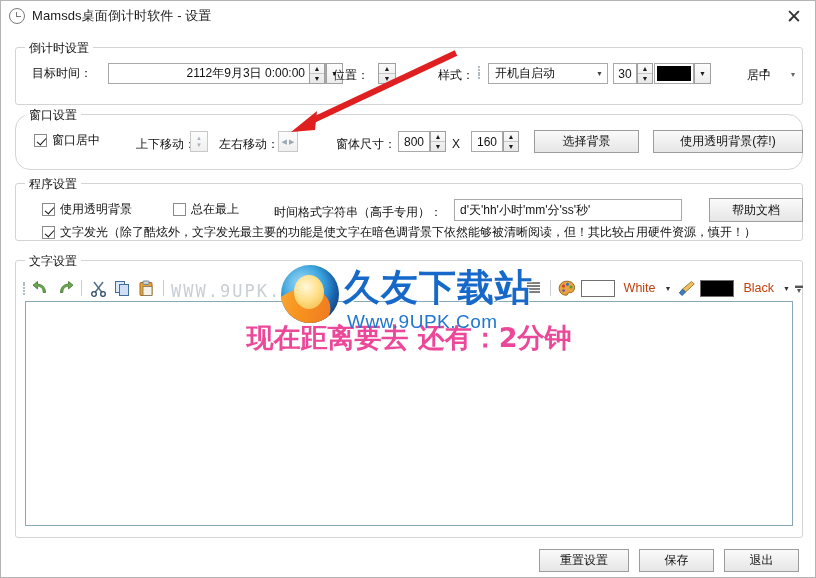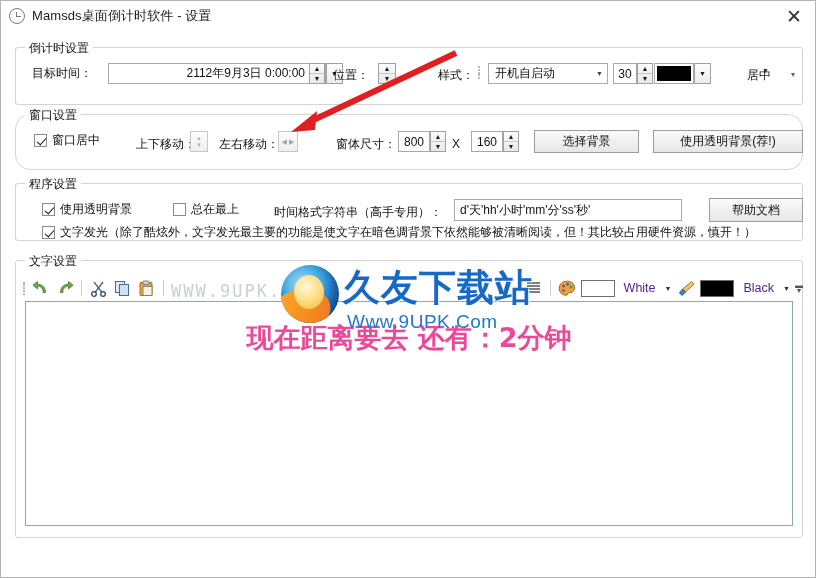--- a/index.html
+++ b/index.html
@@ -221,21 +221,21 @@
   .tb-sep {
     width: 1px; height: 16px;
     background: #c8cdd4;
     margin: 0 3px;
   }
   .swatch {
     width: 34px; height: 17px;
     border: 1px solid #6f6f6f;
     flex: 0 0 auto;
   }
-  .swatch-label { font-size: 12.5px; color: #4c1d95; margin: 0 4px 0 6px; }
+  .swatch-label { font-size: 12.5px; color: #c2410c; margin: 0 4px 0 6px; }
   .mini-arrow { font-size: 7px; color: #333; padding: 0 2px; }
   
   .editor {
     position: absolute;
     border: 1px solid #8aa7b5;
     background: #ffffff;
   }
   .editor-text {
     position: absolute;
     top: 18px;
@@ -610,14 +610,19 @@
     <div class="wm-globe"></div>
     <div class="wm-cn">久友下载站</div>
     <div class="wm-url">Www.9UPK.Com</div>
   </div>
 
   <svg class="red-arrow">
     <line x1="455" y1="52" x2="306" y2="122" stroke="#e02020" stroke-width="6" stroke-linecap="butt"></line>
     <polygon points="290,131 316,110 314,129" fill="#e02020"></polygon>
   </svg>
 
+  <div class="bottom-bar">
+    <div class="btn" style="position:absolute; left:538px; top:14px; width:90px; height:23px;">重置设置</div>
+    <div class="btn" style="position:absolute; left:638px; top:14px; width:75px; height:23px;">保存</div>
+    <div class="btn" style="position:absolute; left:723px; top:14px; width:75px; height:23px;">退出</div>
+  </div>
 
 </div>
 
 </body></html>

